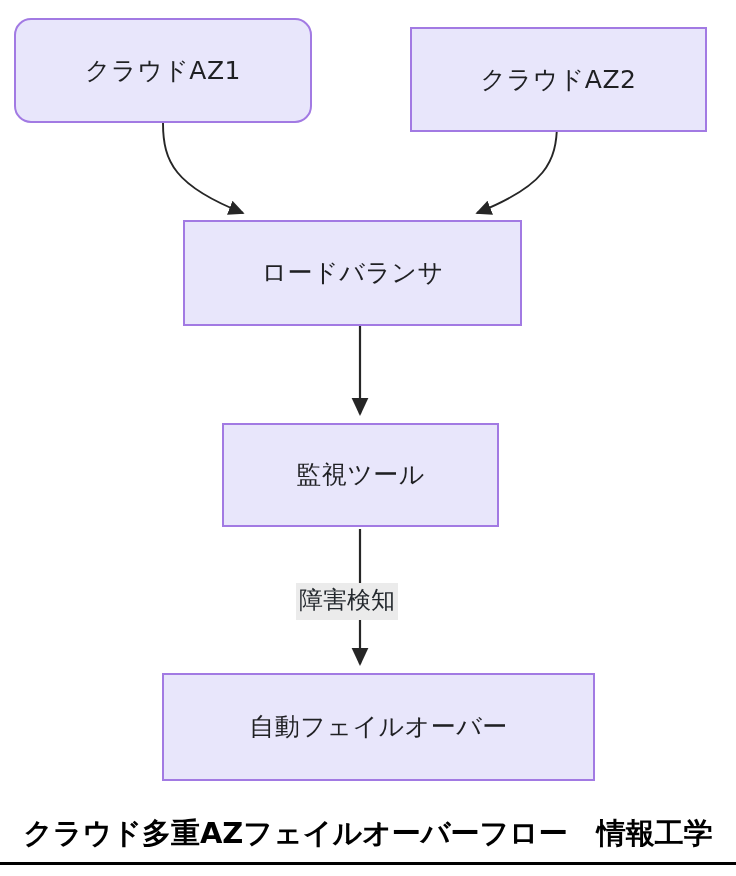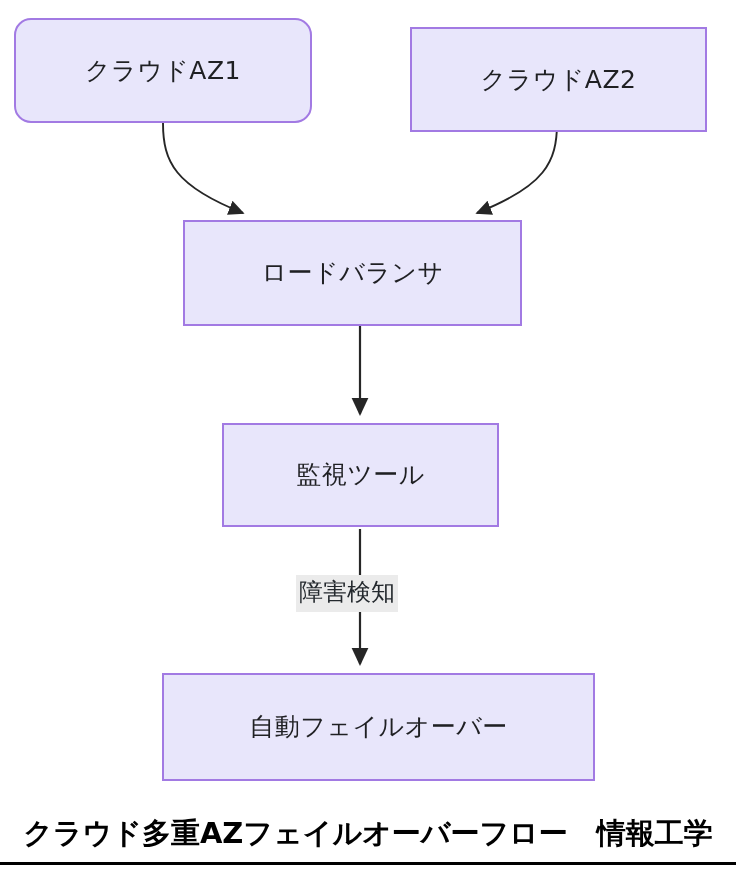--- a/index.html
+++ b/index.html
@@ -57,20 +57,21 @@
   #node-failover { left: 162px; top: 673px; width: 433px; height: 108px; }
 
   .edge-label {
     position: absolute;
     background: #ebebeb;
     color: #24292e;
     font-size: 24px;
     line-height: 1.15;
     padding: 4px 3px 5px 3px;
     white-space: nowrap;
+    margin-top: 8px;
   }
   #edge-label-fault { left: 296px; top: 575px; }
 
   #caption-bar {
     position: absolute;
     left: 0;
     top: 800px;
     width: 736px;
     height: 76px;
   }

